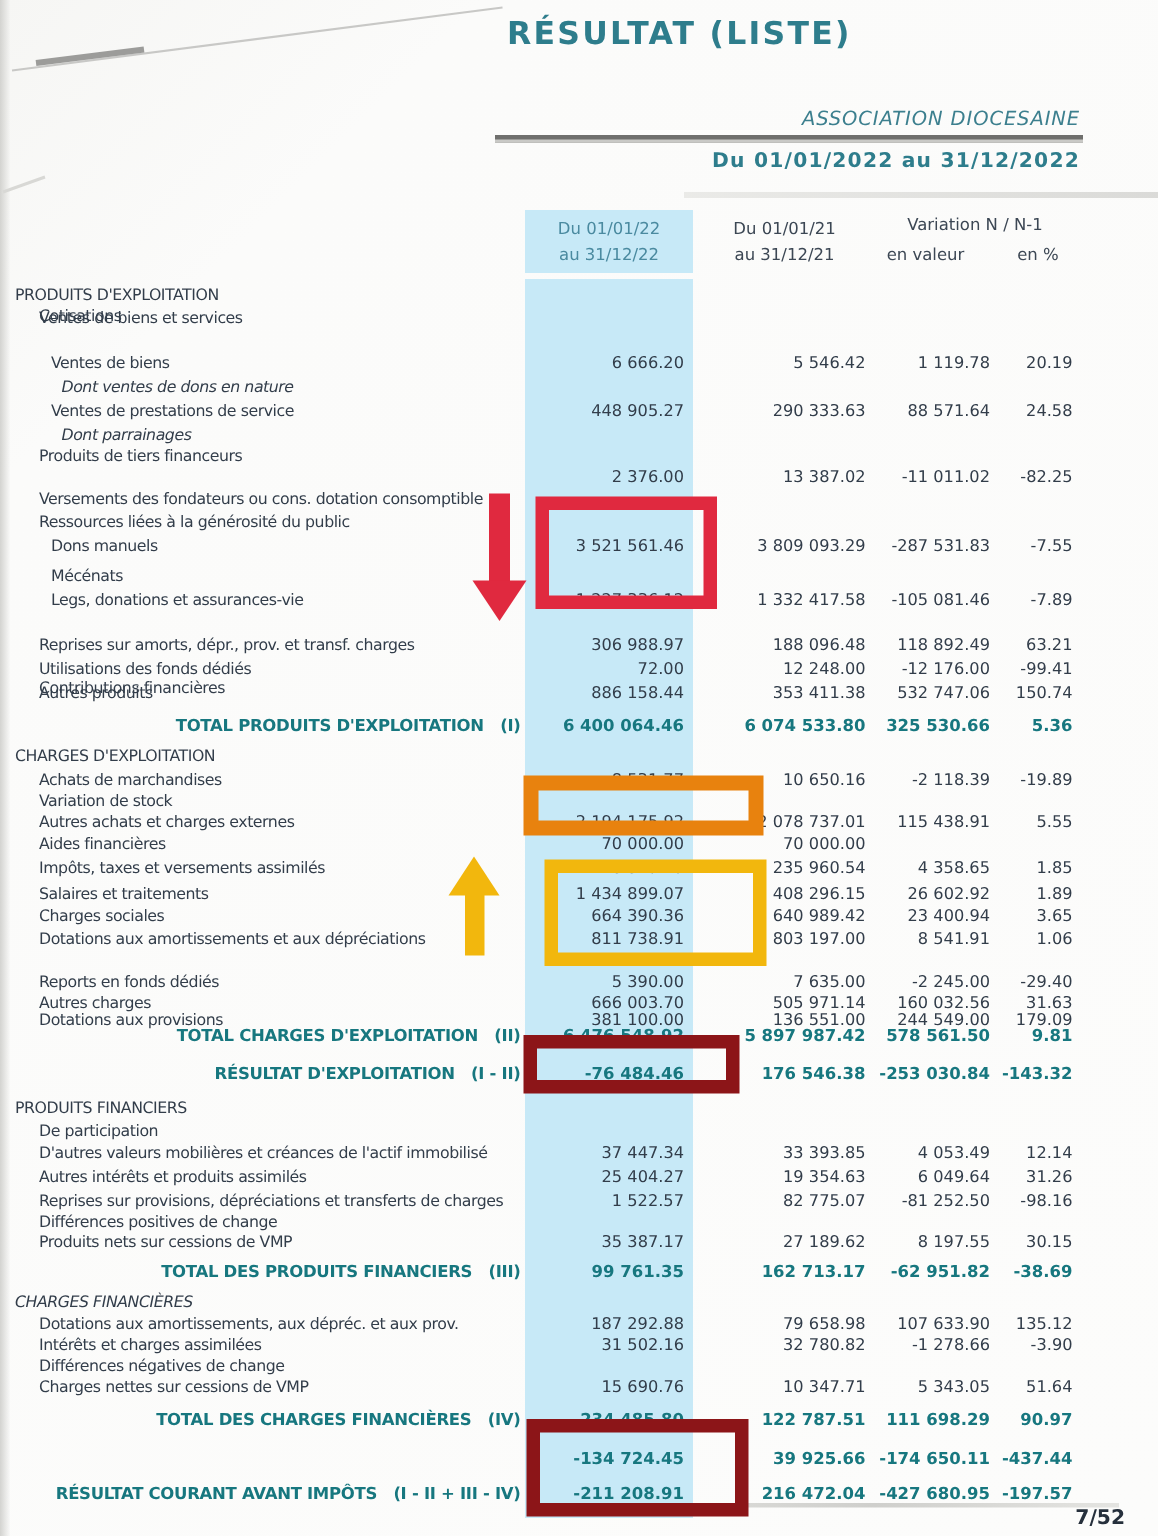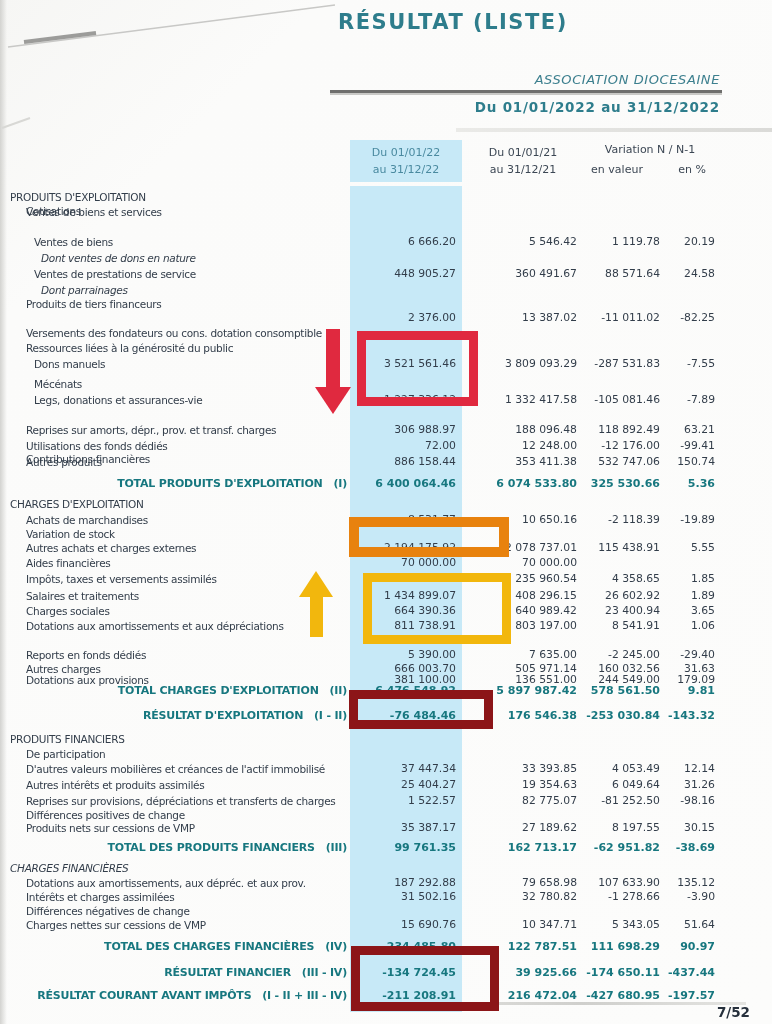--- a/index.html
+++ b/index.html
@@ -146,21 +146,21 @@
       <div class="row dont" style="top: 251px;">
         <span class="lbl">Dont ventes de dons en nature</span>
         <span class="num c1"></span>
         <span class="num c2"></span>
         <span class="num c3"></span>
         <span class="num c4"></span>
       </div>
       <div class="row sub" style="top: 267px;">
         <span class="lbl">Ventes de prestations de service</span>
         <span class="num c1">448 905.27</span>
-        <span class="num c2">360 491.67</span>
+        <span class="num c2">290 333.63</span>
         <span class="num c3">88 571.64</span>
         <span class="num c4">24.58</span>
       </div>
       <div class="row dont" style="top: 283px;">
         <span class="lbl">Dont parrainages</span>
         <span class="num c1"></span>
         <span class="num c2"></span>
         <span class="num c3"></span>
         <span class="num c4"></span>
       </div>
@@ -437,21 +437,20 @@
         <span class="num c4">51.64</span>
       </div>
       <div class="row total" style="top: 940px;">
         <span class="lbl">TOTAL DES CHARGES FINANCIÈRES&nbsp;&nbsp;&nbsp;(IV)</span>
         <span class="num c1">234 485.80</span>
         <span class="num c2">122 787.51</span>
         <span class="num c3">111 698.29</span>
         <span class="num c4">90.97</span>
       </div>
       <div class="row result" style="top: 966px;">
-        <span class="lbl">RÉSULTAT FINANCIER&nbsp;&nbsp;&nbsp;(III - IV)</span>
         <span class="num c1">-134 724.45</span>
         <span class="num c2">39 925.66</span>
         <span class="num c3">-174 650.11</span>
         <span class="num c4">-437.44</span>
       </div>
       <div class="row result" style="top: 989px;">
         <span class="lbl">RÉSULTAT COURANT AVANT IMPÔTS&nbsp;&nbsp;&nbsp;(I - II + III - IV)</span>
         <span class="num c1">-211 208.91</span>
         <span class="num c2">216 472.04</span>
         <span class="num c3">-427 680.95</span>

